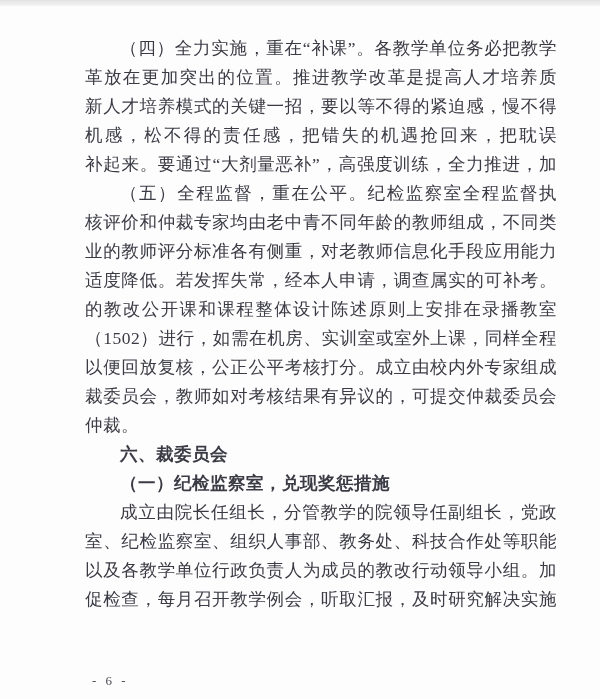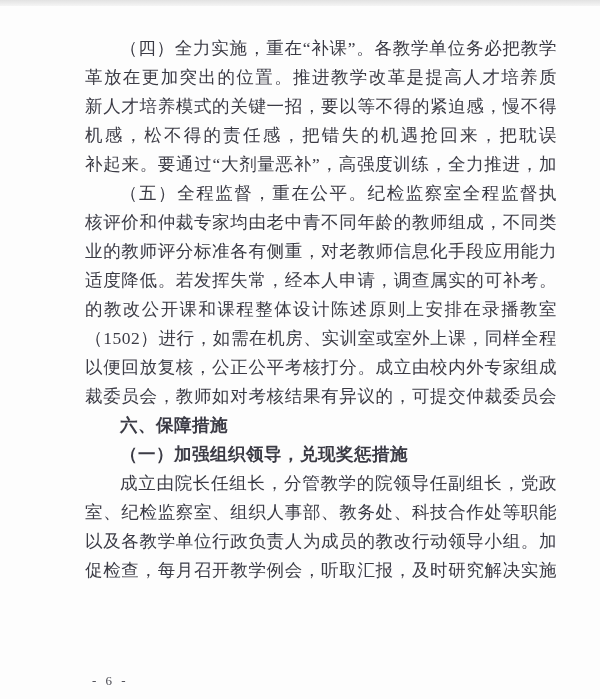--- a/index.html
+++ b/index.html
@@ -70,26 +70,27 @@
       </div>
       <div class="block paragraph">
         <div class="line indent fill">（五）全程监督，重在公平。纪检监察室全程监督执纪。考</div>
         <div class="line fill">核评价和仲裁专家均由老中青不同年龄的教师组成，不同类别专</div>
         <div class="line fill">业的教师评分标准各有侧重，对老教师信息化手段应用能力要求</div>
         <div class="line fill">适度降低。若发挥失常，经本人申请，调查属实的可补考。教师</div>
         <div class="line fill">的教改公开课和课程整体设计陈述原则上安排在录播教室</div>
         <div class="line fill">（1502）进行，如需在机房、实训室或室外上课，同样全程录像，</div>
         <div class="line fill">以便回放复核，公正公平考核打分。成立由校内外专家组成的仲</div>
         <div class="line fill">裁委员会，教师如对考核结果有异议的，可提交仲裁委员会进行</div>
+        <div class="line">仲裁。</div>
       </div>
       <div class="block heading">
-        <div class="line indent">六、保障措施</div>
+        <div class="line indent">六、裁委员会</div>
       </div>
       <div class="block subheading">
-        <div class="line indent">（一）加强组织领导，兑现奖惩措施</div>
+        <div class="line indent">（一）纪检监察室，兑现奖惩措施</div>
       </div>
       <div class="block paragraph">
         <div class="line indent fill">成立由院长任组长，分管教学的院领导任副组长，党政办公</div>
         <div class="line fill">室、纪检监察室、组织人事部、教务处、科技合作处等职能处室，</div>
         <div class="line fill">以及各教学单位行政负责人为成员的教改行动领导小组。加强督</div>
         <div class="line fill">促检查，每月召开教学例会，听取汇报，及时研究解决实施过程</div>
       </div>
     </div>
   <div class="page-number">- 6 -</div>
 </div>

